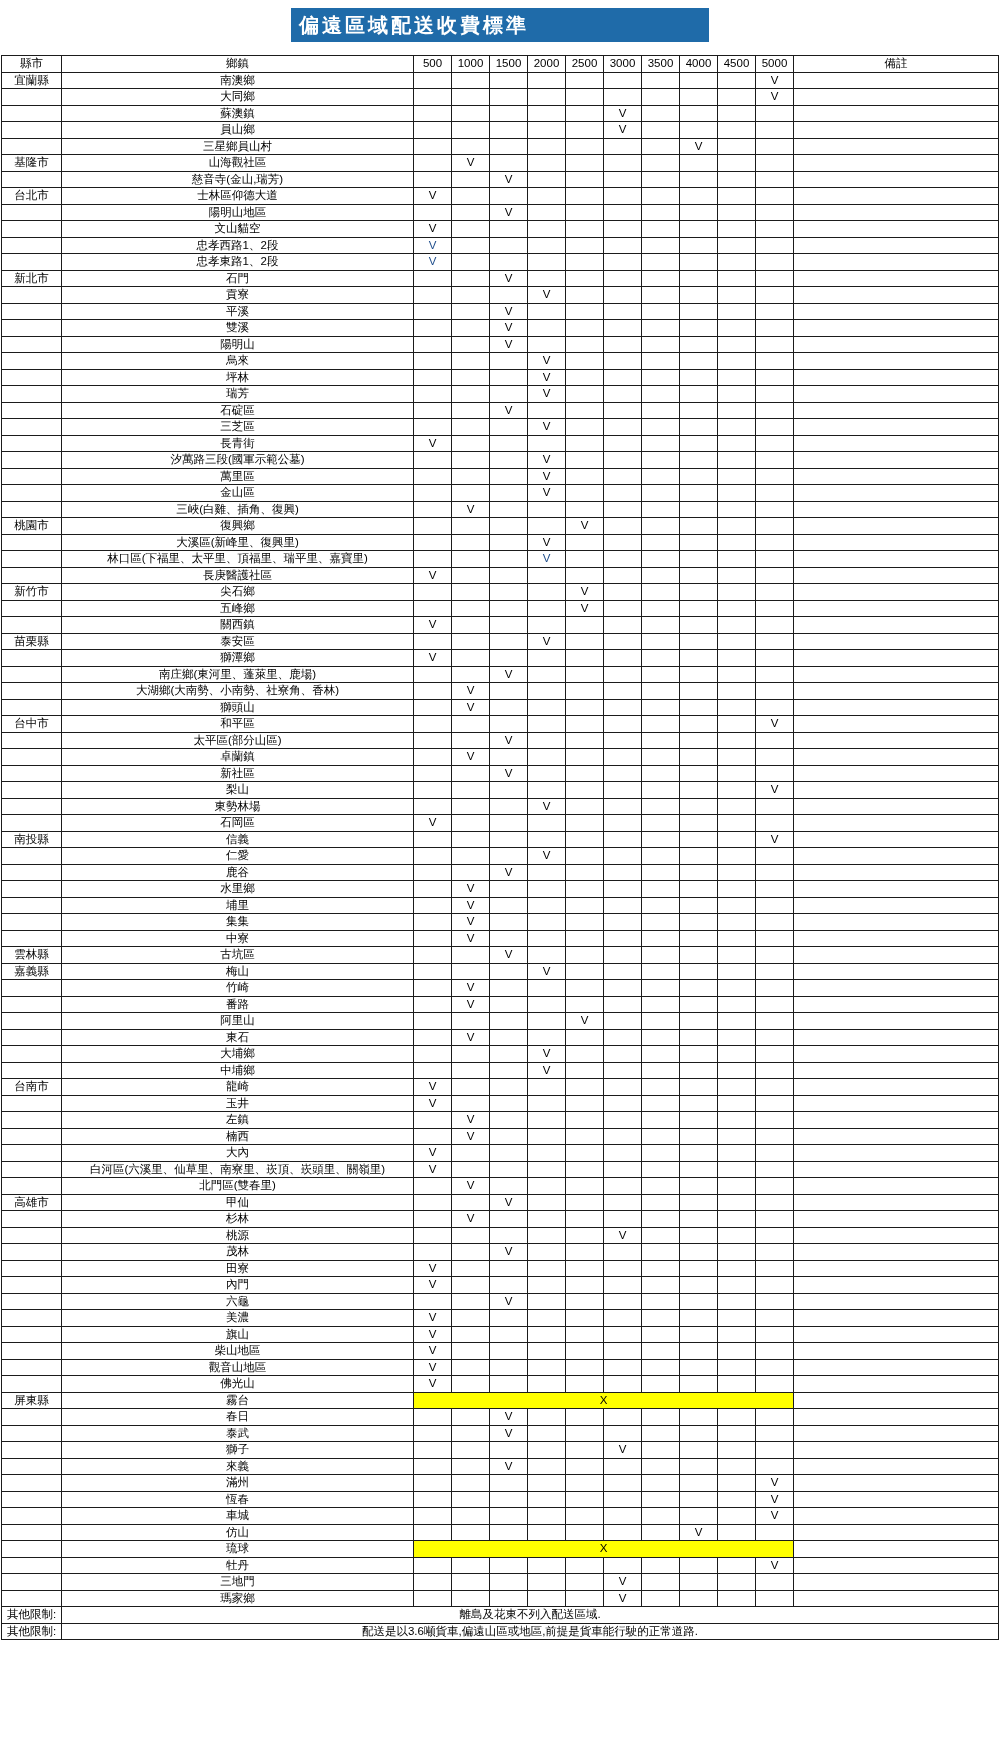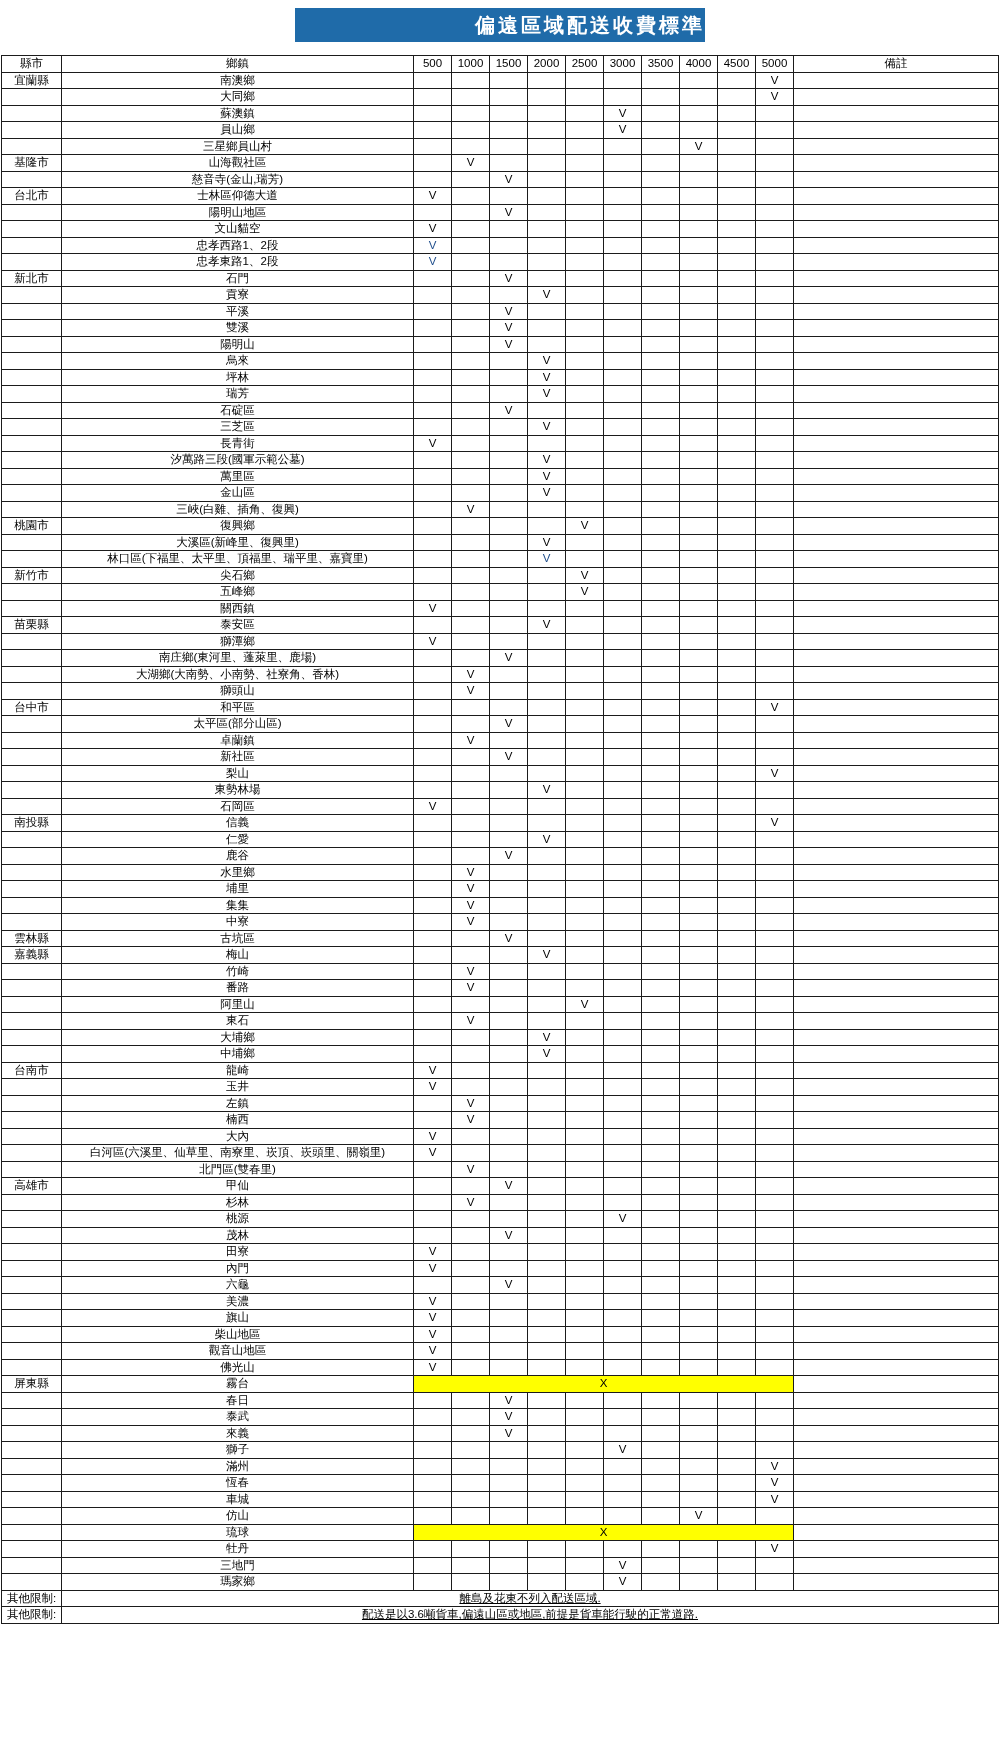--- a/index.html
+++ b/index.html
@@ -1,39 +1,39 @@
 <!DOCTYPE html>
 <html><head>
 <meta charset="utf-8">
 <style>
   html,body { margin:0; padding:0; background:#ffffff; }
   body { width:1000px; font-family:"Liberation Sans","DejaVu Sans",sans-serif; }
   .title-banner {
     width:410px; height:34px; margin:8px auto 13px;
     background:#1f6ba9; color:#ffffff;
     font-size:20px; font-weight:bold; line-height:34px;
-    text-align:right; letter-spacing:3px;
+    text-align:left; letter-spacing:3px;padding-left:8px;
   }
   table.fee {
     border-collapse:collapse; table-layout:fixed;
     width:997px; margin-left:1px;
   }
   table.fee th, table.fee td {
     border:1.5px solid #1b1b1b;
     height:15.5px; line-height:15.5px;
     padding:0; font-size:11.5px; font-weight:normal;
     text-align:center; white-space:nowrap; overflow:hidden;
     color:#000000;
   }
   td.mark { color:#e8001c; font-size:12px; }
   td.mark.blue { color:#1f4e8c; }
   td.blue-text { color:#2e75b6; }
   td.blocked-cell { background:#ffff00; color:#e8001c; font-size:12px; }
   td.fn-label { text-align:left; padding-left:2px; }
-  td.fn-text { text-align:left; padding-left:4px;text-decoration:underline; }
+  td.fn-text { text-align:left; padding-left:4px; }
 </style>
 </head>
 <body>
 
 <div class="title-banner">偏遠區域配送收費標準</div>
 
 <table class="fee">
     <colgroup>
       <col style="width: 60px;">
       <col style="width: 352px;">
@@ -511,20 +511,35 @@
         <td class="mark blue">V</td>
         <td></td>
         <td></td>
         <td></td>
         <td></td>
         <td></td>
         <td></td>
         <td></td>
       </tr>
       <tr>
+        <td></td>
+        <td>長庚醫護社區</td>
+        <td class="mark">V</td>
+        <td></td>
+        <td></td>
+        <td></td>
+        <td></td>
+        <td></td>
+        <td></td>
+        <td></td>
+        <td></td>
+        <td></td>
+        <td></td>
+      </tr>
+      <tr>
         <td>新竹市</td>
         <td>尖石鄉</td>
         <td></td>
         <td></td>
         <td></td>
         <td></td>
         <td class="mark">V</td>
         <td></td>
         <td></td>
         <td></td>
@@ -1283,42 +1298,42 @@
         <td></td>
         <td></td>
         <td></td>
         <td></td>
         <td></td>
         <td></td>
         <td></td>
       </tr>
       <tr>
         <td></td>
+        <td>獅子</td>
+        <td></td>
+        <td></td>
+        <td></td>
+        <td></td>
+        <td></td>
+        <td class="mark">V</td>
+        <td></td>
+        <td></td>
+        <td></td>
+        <td></td>
+        <td></td>
+      </tr>
+      <tr>
+        <td></td>
         <td>來義</td>
         <td></td>
         <td></td>
         <td class="mark">V</td>
         <td></td>
         <td></td>
         <td></td>
-        <td></td>
-        <td></td>
-        <td></td>
-        <td></td>
-        <td></td>
-      </tr>
-      <tr>
-        <td></td>
-        <td>獅子</td>
-        <td></td>
-        <td></td>
-        <td></td>
-        <td></td>
-        <td></td>
-        <td class="mark">V</td>
         <td></td>
         <td></td>
         <td></td>
         <td></td>
         <td></td>
       </tr>
       <tr>
         <td></td>
         <td>滿州</td>
         <td></td>

